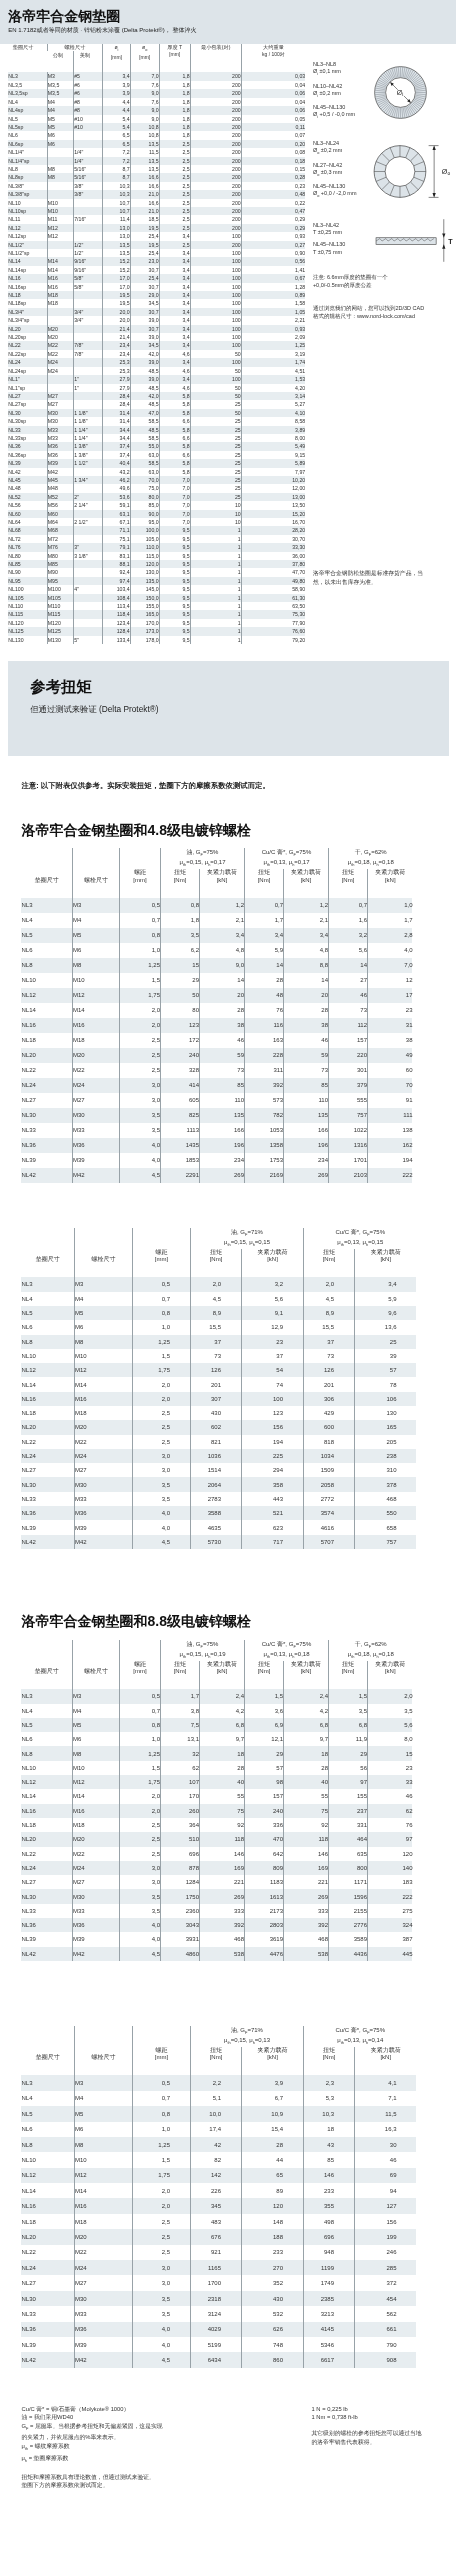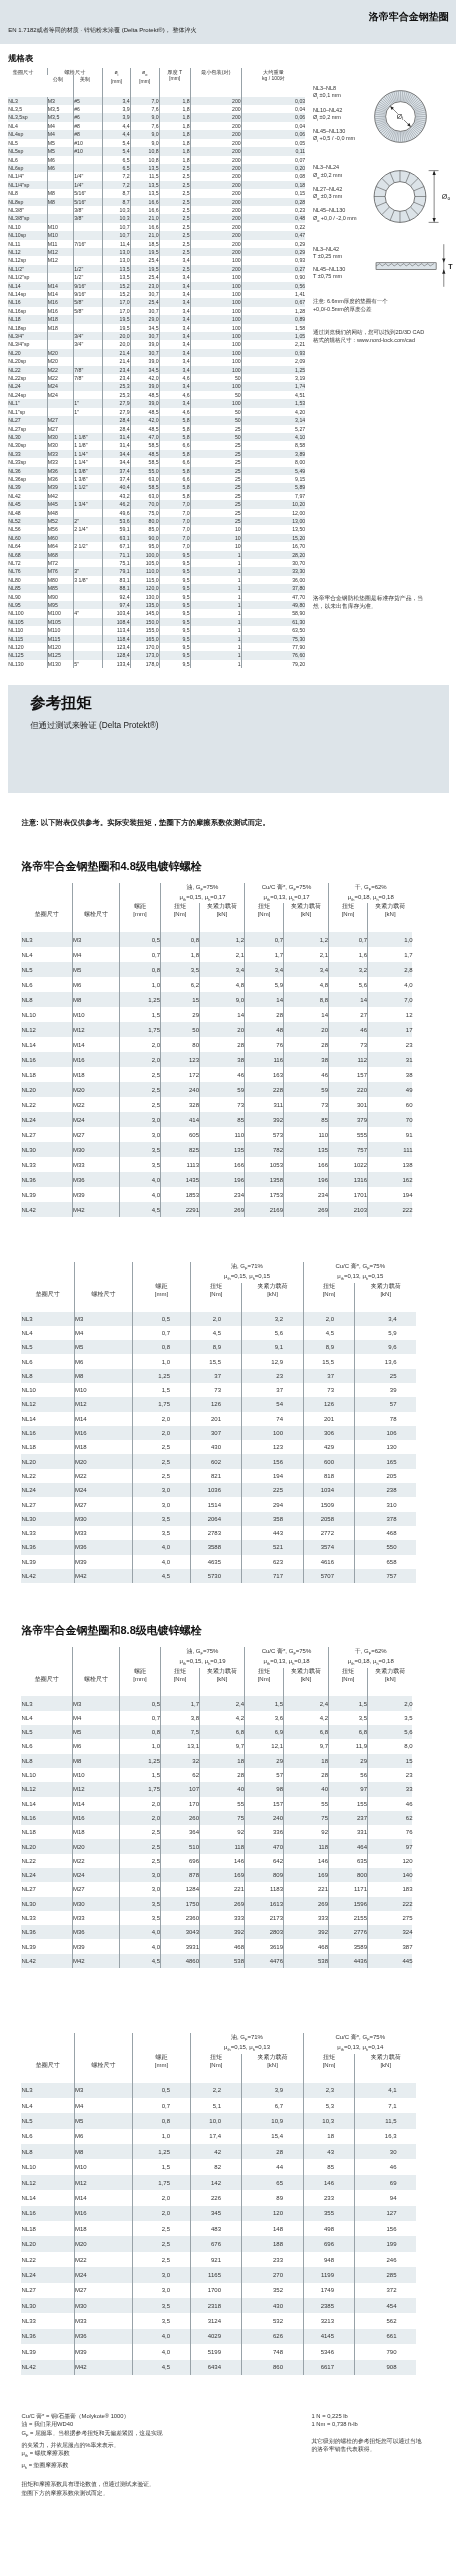--- a/index.html
+++ b/index.html
@@ -3,21 +3,21 @@
 <meta charset="utf-8">
 <style>
   html,body{margin:0;padding:0;}
   body{
     width:457px;height:2576px;overflow:hidden;background:#ffffff;
     color:#333;font-family:"Liberation Sans","DejaVu Sans",sans-serif;
     position:relative;
   }
   
   .band{background:#dde4e9;padding:10px 8.3px 8.8px 8.3px;}
-  .band h1{margin:0;font-size:10px;line-height:13.2px;font-weight:bold;color:#111;text-align:right;}
+  .band h1{margin:0;font-size:14px;line-height:13.2px;font-weight:bold;color:#111;}
   .band .sub{margin-top:2.8px;font-size:6px;color:#222;}
 
   .content{padding:0 8.3px;}
   h2.sec{font-size:8.3px;font-weight:bold;margin:8.8px 0 4.4px 0;color:#111;}
 
   
   .spec-flex{display:flex;align-items:flex-start;}
   table.spec{border-collapse:collapse;table-layout:fixed;width:295px;font-size:5.2px;color:#333;}
   .spec th{font-weight:normal;font-size:5.2px;text-align:center;vertical-align:top;padding:0.6px 0 0 0;line-height:6.6px;}
   .spec th.h-name{text-align:left;padding-left:4.4px;}
@@ -38,27 +38,27 @@
   .dimtext{width:55px;flex:none;}
   .tol-item{margin-bottom:5px;line-height:7.2px;}
   .washer-wrap{flex:none;}
   .tnote{margin-top:8.8px;line-height:7.7px;font-size:5.5px;}
   .cadnote{margin-top:15.4px;line-height:7.7px;font-size:5.5px;}
   .cadnote .url{color:#333;}
   .stock{margin-top:249px;font-family:"Liberation Serif","DejaVu Serif",serif;font-size:5.8px;line-height:8.8px;}
   sub{font-size:3.9px;}
 
   
-  .panel{background:#dde4e9;margin:16.5px 8.3px 0 8.3px;height:108px;box-sizing:border-box;padding:8px 0 0 22px;}
+  .panel{background:#dde4e9;margin:16.5px 8.3px 0 8.3px;height:95px;box-sizing:border-box;padding:16px 0 0 22px;}
   .panel h2{margin:0;font-size:15.4px;font-weight:bold;color:#111;}
   .panel .bigsub{margin-top:6.6px;font-size:8.3px;color:#222;}
   .content2{padding:0 8.3px;}
   p.note{margin:25px 0 0 13.2px;font-size:7.4px;font-weight:600;color:#222;}
-  h3.tt{font-size:11px;font-weight:bold;color:#111;margin:0 0 0 13.2px;}
-  .tb0{margin-top:31px;} .tb1{margin-top:45px;} .tb2{margin-top:40px;} .tb3{margin-top:65px;}
+  h3.tt{font-size:14px;font-weight:bold;color:#111;margin:0 0 0 13.2px;}
+  .tb0{margin-top:31px;} .tb1{margin-top:45px;} .tb2{margin-top:64px;} .tb3{margin-top:65px;}
   .ttwrap{margin:8.8px 0 0 13.2px;}
   table.torque{border-collapse:collapse;table-layout:fixed;font-size:6px;color:#333;}
   .torque th{font-weight:normal;font-size:6px;line-height:7.7px;text-align:center;padding:0;}
   .torque thead th.hdr0{vertical-align:bottom;padding-bottom:13.2px;}
   .torque thead th.grp{vertical-align:top;padding-top:1.1px;}
   .torque thead tr.sub th{vertical-align:top;padding-bottom:13.2px;}
   .torque td{padding:0;}
   .t0 td{height:15px;} .t1 td{height:14.3px;} .t2 td{height:14.3px;} .t3 td{height:15.4px;}
   .torque tbody tr:nth-child(odd){background:#e7edf0;}
   .c-tname{text-align:left;padding-left:13.2px;}
@@ -74,21 +74,20 @@
 </style>
 </head>
 <body>
 
 <header class="band">
   <h1>洛帝牢合金钢垫圈</h1>
   <div class="sub">EN 1.7182或者等同的材质 · 锌铝粉末涂覆 (Delta Protekt®)， 整体淬火</div>
 </header>
 
 <div class="content">
-  <h2 class="sec">规格表</h2>
 
   <div class="spec-flex">
 
     <table class="spec">
       <colgroup>
         <col style="width:39px">
           <col style="width:26.4px">
           <col style="width:29px">
         <col style="width:27.5px">
           <col style="width:29px">

